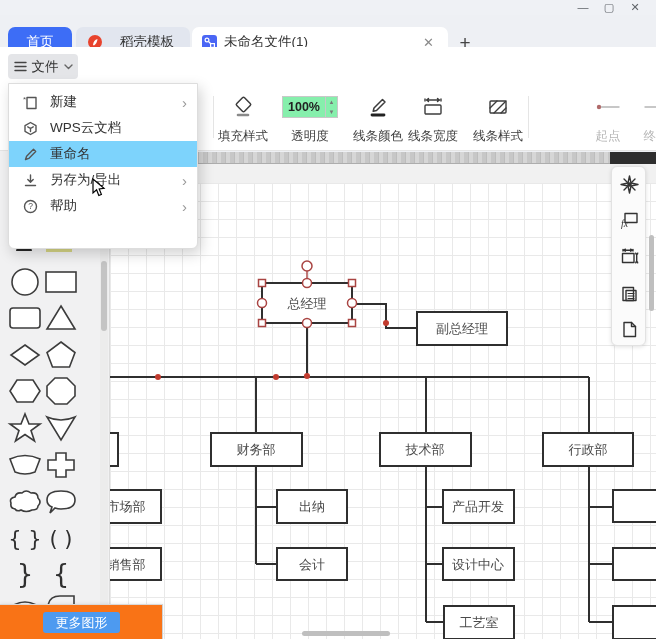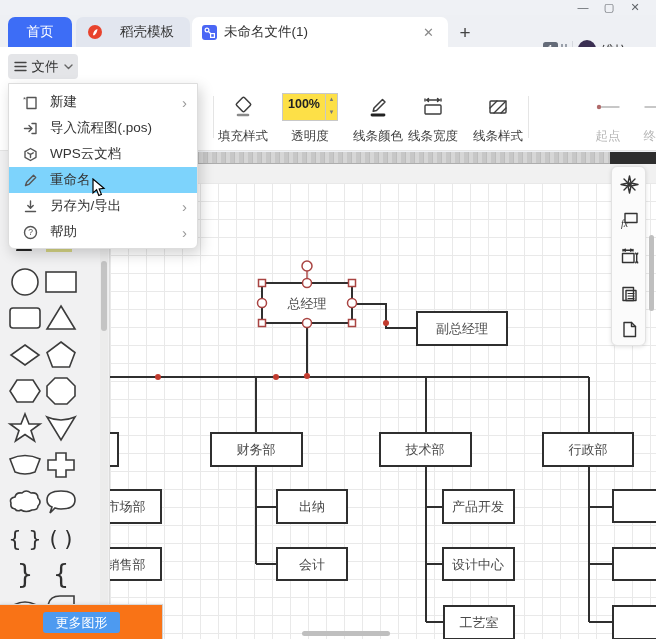--- a/index.html
+++ b/index.html
@@ -5,21 +5,21 @@
   * { margin:0; padding:0; box-sizing:border-box; }
   html,body { width:656px; height:639px; overflow:hidden; }
   body { font-family:"Liberation Sans","DejaVu Sans",sans-serif; position:relative; background:#eef0f4; color:#333; }
   .abs { position:absolute; }
 
   
   .titlebar { left:0; top:0; width:656px; height:15px; background:#eff1f5; }
   .winbtn { top:1px; font-size:11px; color:#5f6368; width:16px; text-align:center; cursor:default; }
 
   
-  .tabbar { left:0; top:15px; width:656px; height:32px; background:#eef0f4;padding-left:11px; }
+  .tabbar { left:0; top:25px; width:656px; height:32px; background:#eef0f4;padding-left:11px; }
   .tab { top:2px; height:30px; border-radius:7px 7px 0 0; display:flex; align-items:center; font-size:13.5px; }
   .tab-home { left:8px; width:64px; background:#3d6df6; color:#fff; justify-content:center; }
   .tab-docer { left:76px; width:114px; background:#e2e6ef; color:#333; padding-left:12px; gap:18px; }
   .tab-doc { left:192px; width:256px; background:#ffffff; color:#333; padding-left:10px; gap:7px; }
   .tab-icon-docer { width:14px; height:14px; border-radius:50%; background:#e8432d; flex:0 0 auto; }
   .tab-icon-doc { width:15px; height:15px; border-radius:3px; background:#4a66f5; flex:0 0 auto; }
   .tab-close { margin-left:auto; margin-right:14px; color:#8a8a8a; font-size:13px; }
   .newtab { left:452px; top:6px; width:26px; height:24px; font-size:19px; color:#444; text-align:center; line-height:24px; }
   .badge { left:543px; top:27px; width:15px; height:15px; background:#646b78; color:#fff; font-size:10px; text-align:center; line-height:15px; border-radius:2.5px; }
   .bars { left:561px; top:29px; width:6px; height:11px; border-left:2px solid #9aa0aa; border-right:2px solid #9aa0aa; }
@@ -36,21 +36,21 @@
   .saved-status { left:295px; top:60px; font-size:13px; color:#9a9a9a; }
   .edit-pill { left:423px; top:55px; width:50px; height:24px; background:#5b8dee; border-radius:12px; color:#fff; font-size:13px; text-align:center; line-height:24px; }
   .menu-plain { top:60px; font-size:14px; color:#333; }
 
   .toolrow2 { left:0; top:84px; width:656px; height:67px; background:#fff; border-bottom:1px solid #e4e4e4; }
   .tool { position:absolute; top:8px; text-align:center; color:#3c3c3c; }
   .tool .ticon { height:30px; display:flex; align-items:center; justify-content:center; }
   .tool .tlabel { font-size:12.5px; margin-top:6px; white-space:nowrap; }
   .tool.disabled { color:#b5b5b5; }
   .t-divider { position:absolute; top:12px; width:1px; height:42px; background:#e5e5e5; }
-  .opacity-box { display:flex; border:1px solid #c8c8c8; background:#fde047; width:56px; height:28px; }
+  .opacity-box { display:flex; border:1px solid #c8c8c8; background:#86efac; width:56px; height:22px; }
   .opacity-val { flex:1; font-size:12.5px; font-weight:bold; color:#222; line-height:20px; text-align:center; }
   .spinner { width:12px; border-left:1px solid #c8c8c8; display:flex; flex-direction:column; }
   .spinner span { flex:1; font-size:6px; line-height:10px; color:#777; text-align:center; }
 
   
   .ruler { left:108px; top:152px; width:502px; height:12px;
     background:repeating-linear-gradient(90deg,#bdbdbd 0 1px,#d6d6d6 1px 5px,#c7c7c7 5px 9px); border-bottom:1px solid #adadad; }
   .darkblock { left:610px; top:152px; width:46px; height:12px; background:#2e2e2e; }
   .canvas-band { left:110px; top:164px; width:546px; height:19px; background:#f1f1f1; }
   .canvas-grid { left:110px; top:183px; width:546px; height:456px; background-color:#fff;
@@ -489,29 +489,20 @@
           <rect x="4" y="2.5" width="9" height="11"></rect>
         </g>
         <text x="0" y="7" font-size="8" fill="#555">*</text>
       </svg>
     <span>新建</span>
     <span class="dd-arrow">›</span>
   </div>
   <div class="dd-item">
     <svg class="dd-icon" viewBox="0 0 15 15">
         <g class="lineart">
-          <path d="M9 2.5 h4 v10 h-4 M1.5 7.5 H9 M6 4.5 L9 7.5 L6 10.5"></path>
-        </g>
-      </svg>
-    <span>导入流程图(.pos)</span>
-    <span class="dd-arrow"></span>
-  </div>
-  <div class="dd-item">
-    <svg class="dd-icon" viewBox="0 0 15 15">
-        <g class="lineart">
           <polygon points="7.5,1.5 13,4.7 13,10.3 7.5,13.5 2,10.3 2,4.7"></polygon>
           <path d="M7.5 7.5 L7.5 10.5 M7.5 7.5 L4.8 5.8 M7.5 7.5 L10.2 5.8"></path>
         </g>
       </svg>
     <span>WPS云文档</span>
     <span class="dd-arrow"></span>
   </div>
   <div class="dd-item hl">
     <svg class="dd-icon" viewBox="0 0 15 15">
         <g class="lineart">

